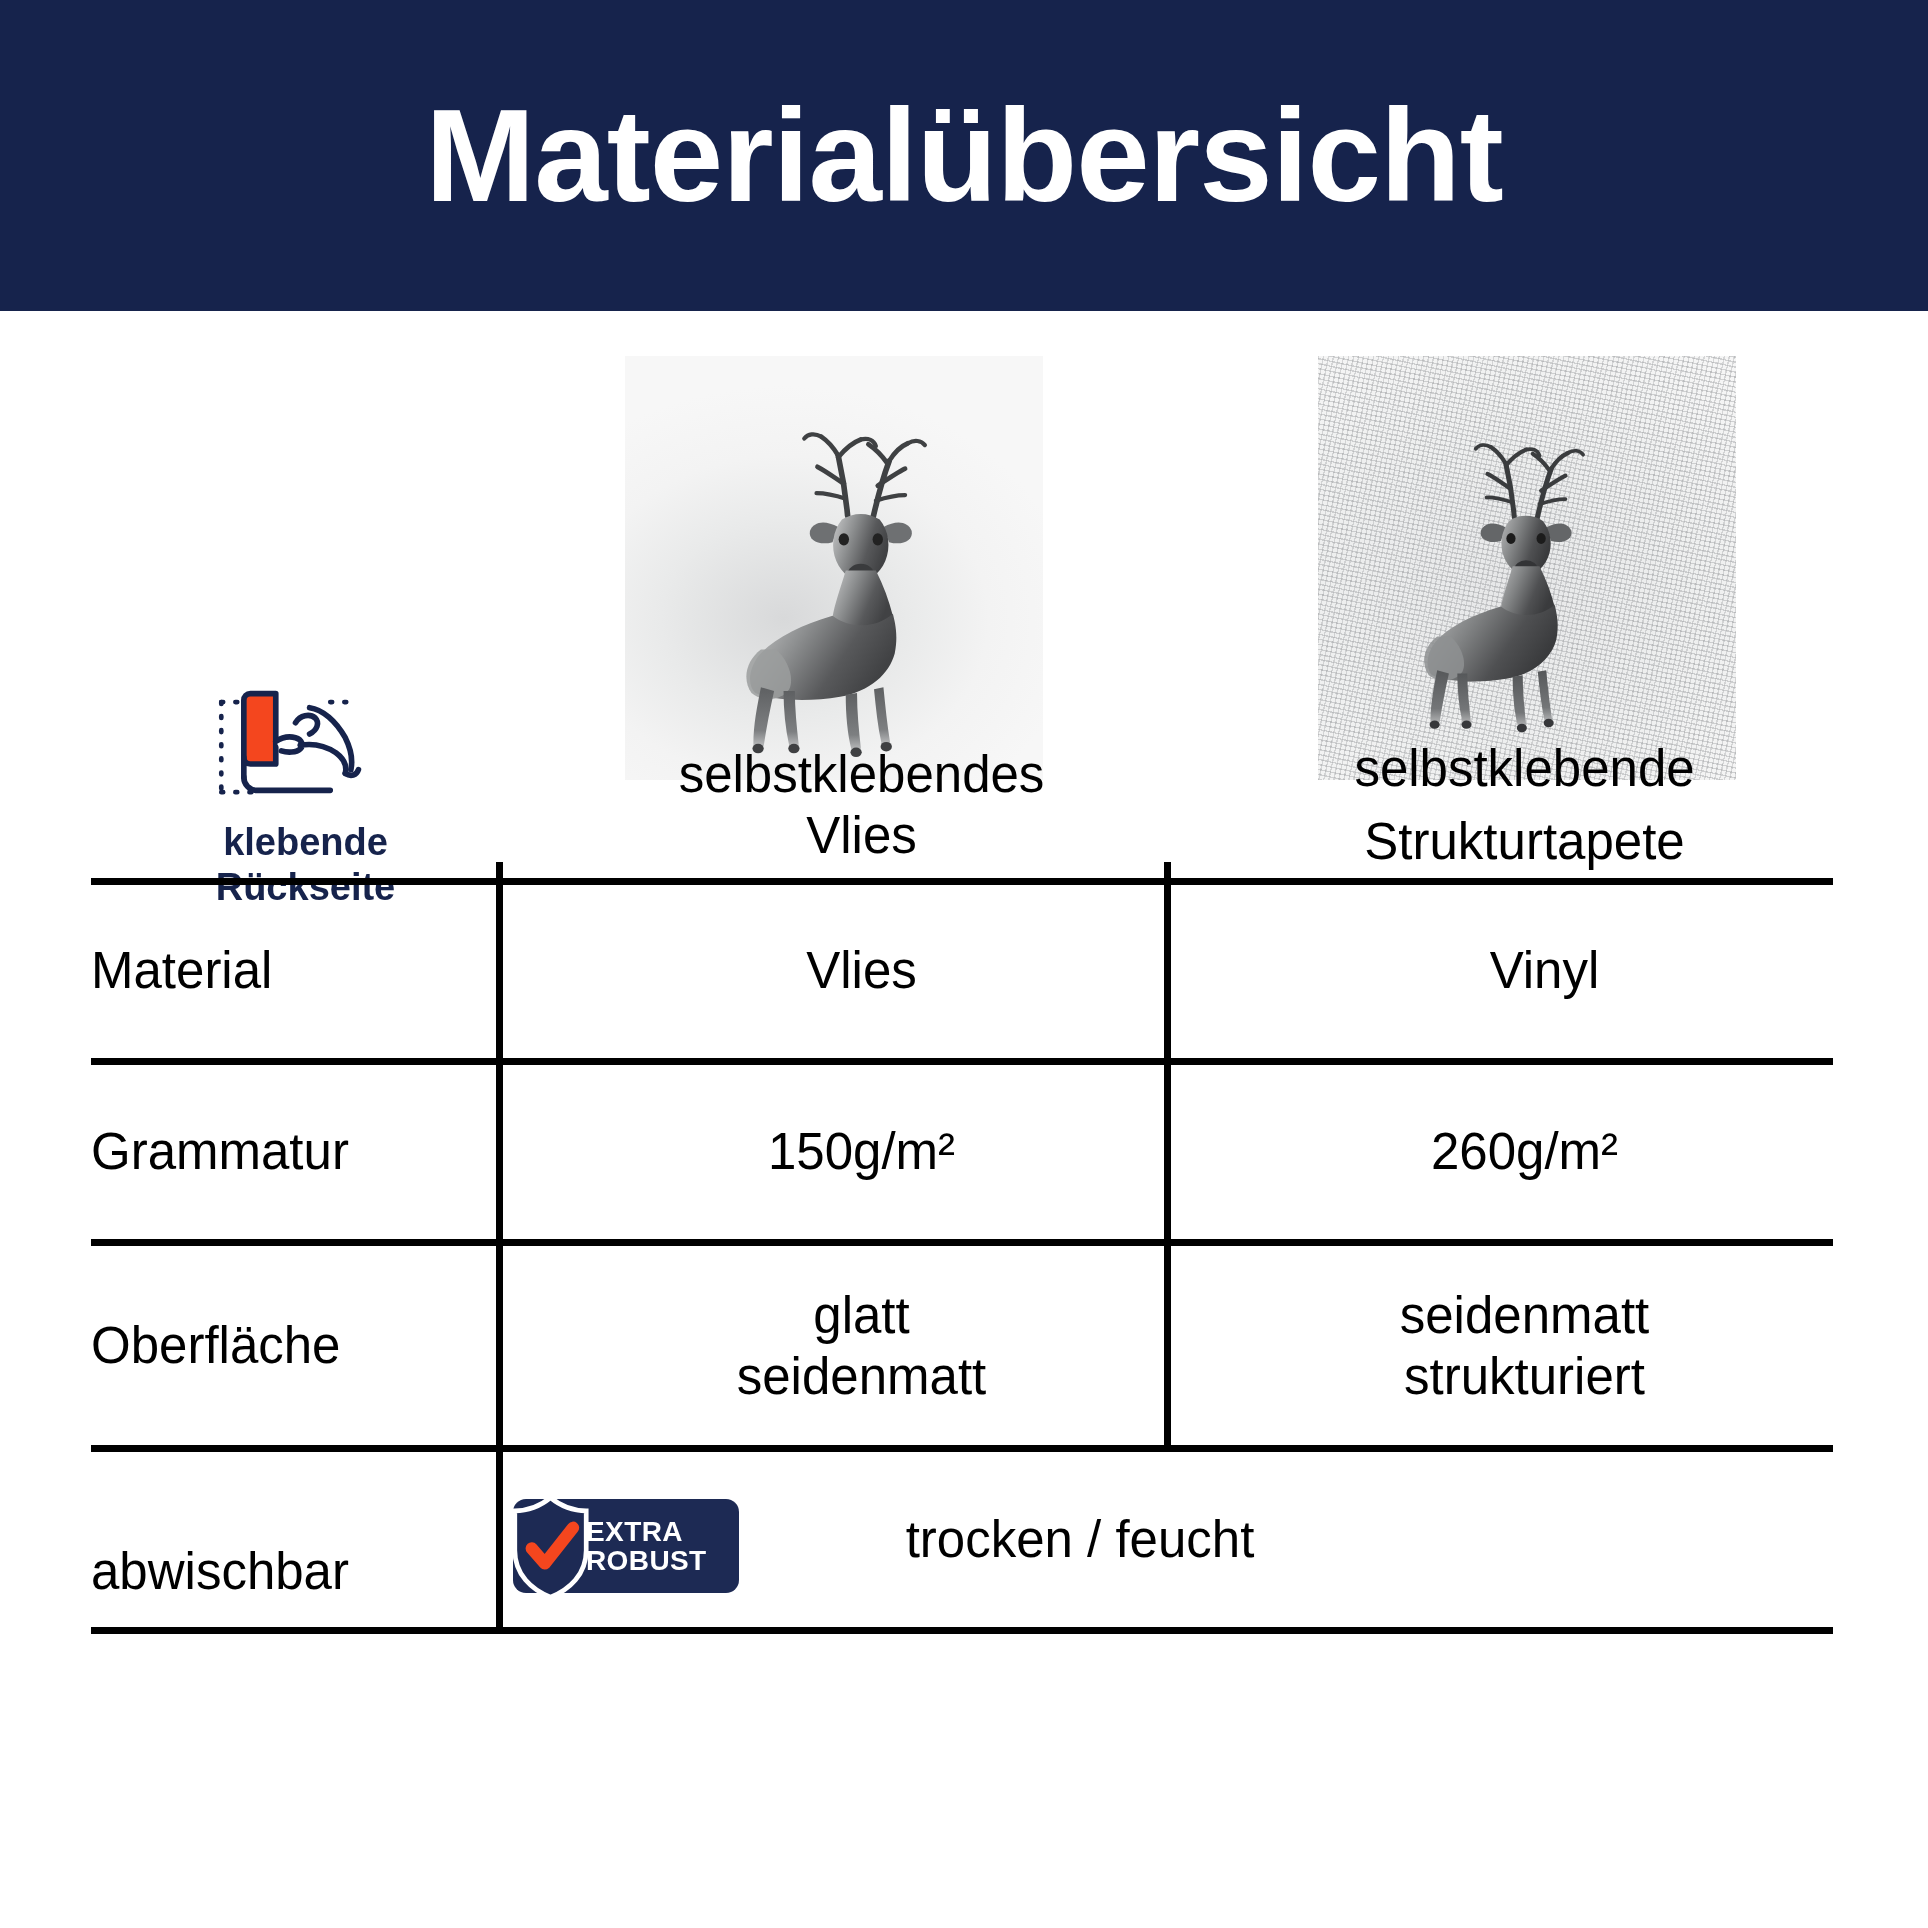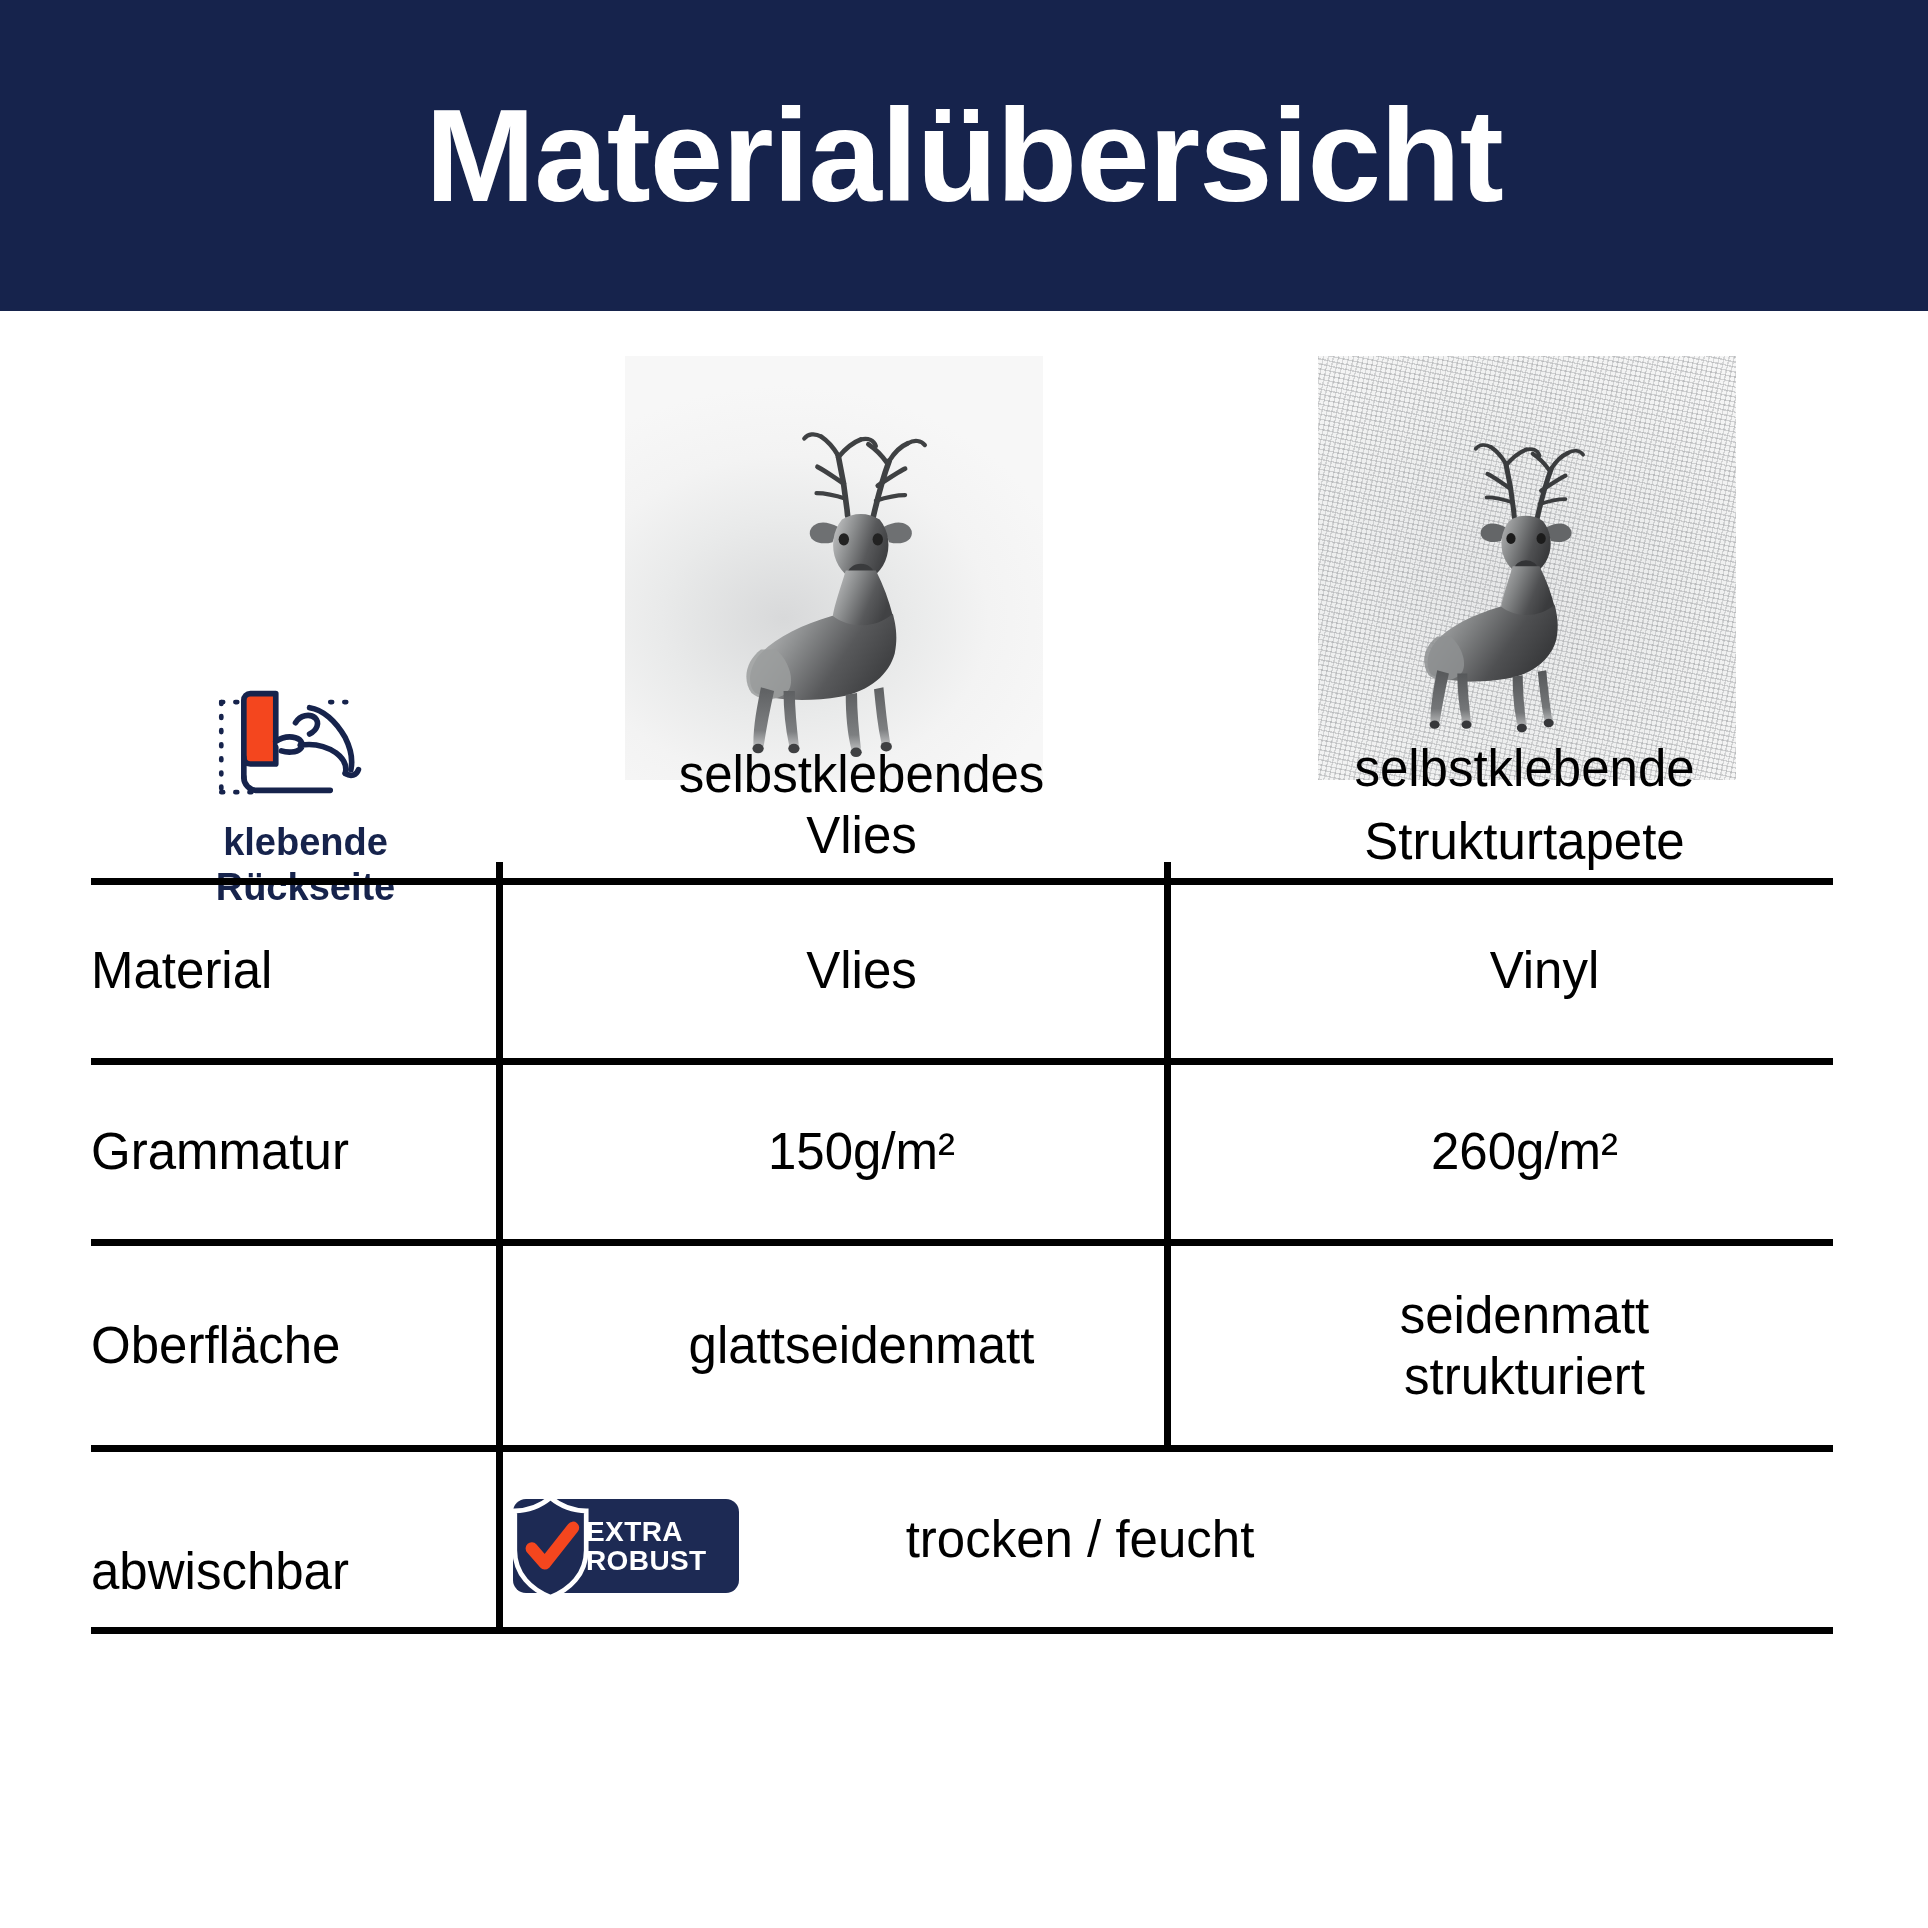--- a/index.html
+++ b/index.html
@@ -281,21 +281,21 @@
     <div class="cell" style="left:422px; top:93px; width:697px; height:174px;">Vlies</div>
     <div class="cell" style="left:1145px; top:93px; width:617px; height:174px;">Vinyl</div>
 
     <div class="hline" style="top:267px;"></div>
     <div class="cell left-col" style="left:0px; top:274px; width:409px; height:174px;">Grammatur</div>
     <div class="cell" style="left:422px; top:274px; width:697px; height:174px;">150g/m²</div>
     <div class="cell" style="left:1125px; top:274px; width:617px; height:174px;">260g/m²</div>
 
     <div class="hline" style="top:448px;"></div>
     <div class="cell left-col" style="left:0px; top:455px; width:409px; height:200px;">Oberfläche</div>
-    <div class="cell" style="left:422px; top:455px; width:697px; height:200px; flex-direction:row;">
+    <div class="cell" style="left:422px; top:455px; width:697px; height:200px; flex-direction:column;">
       <div>glatt</div>
       <div>seidenmatt</div>
     </div>
     <div class="cell" style="left:1125px; top:455px; width:617px; height:200px; flex-direction:column;">
       <div>seidenmatt</div>
       <div>strukturiert</div>
     </div>
 
     <div class="hline" style="top:654px;"></div>
     <div class="cell left-col" style="left:0px; top:661px; width:409px; height:175px;margin-top:32px;">abwischbar</div>

